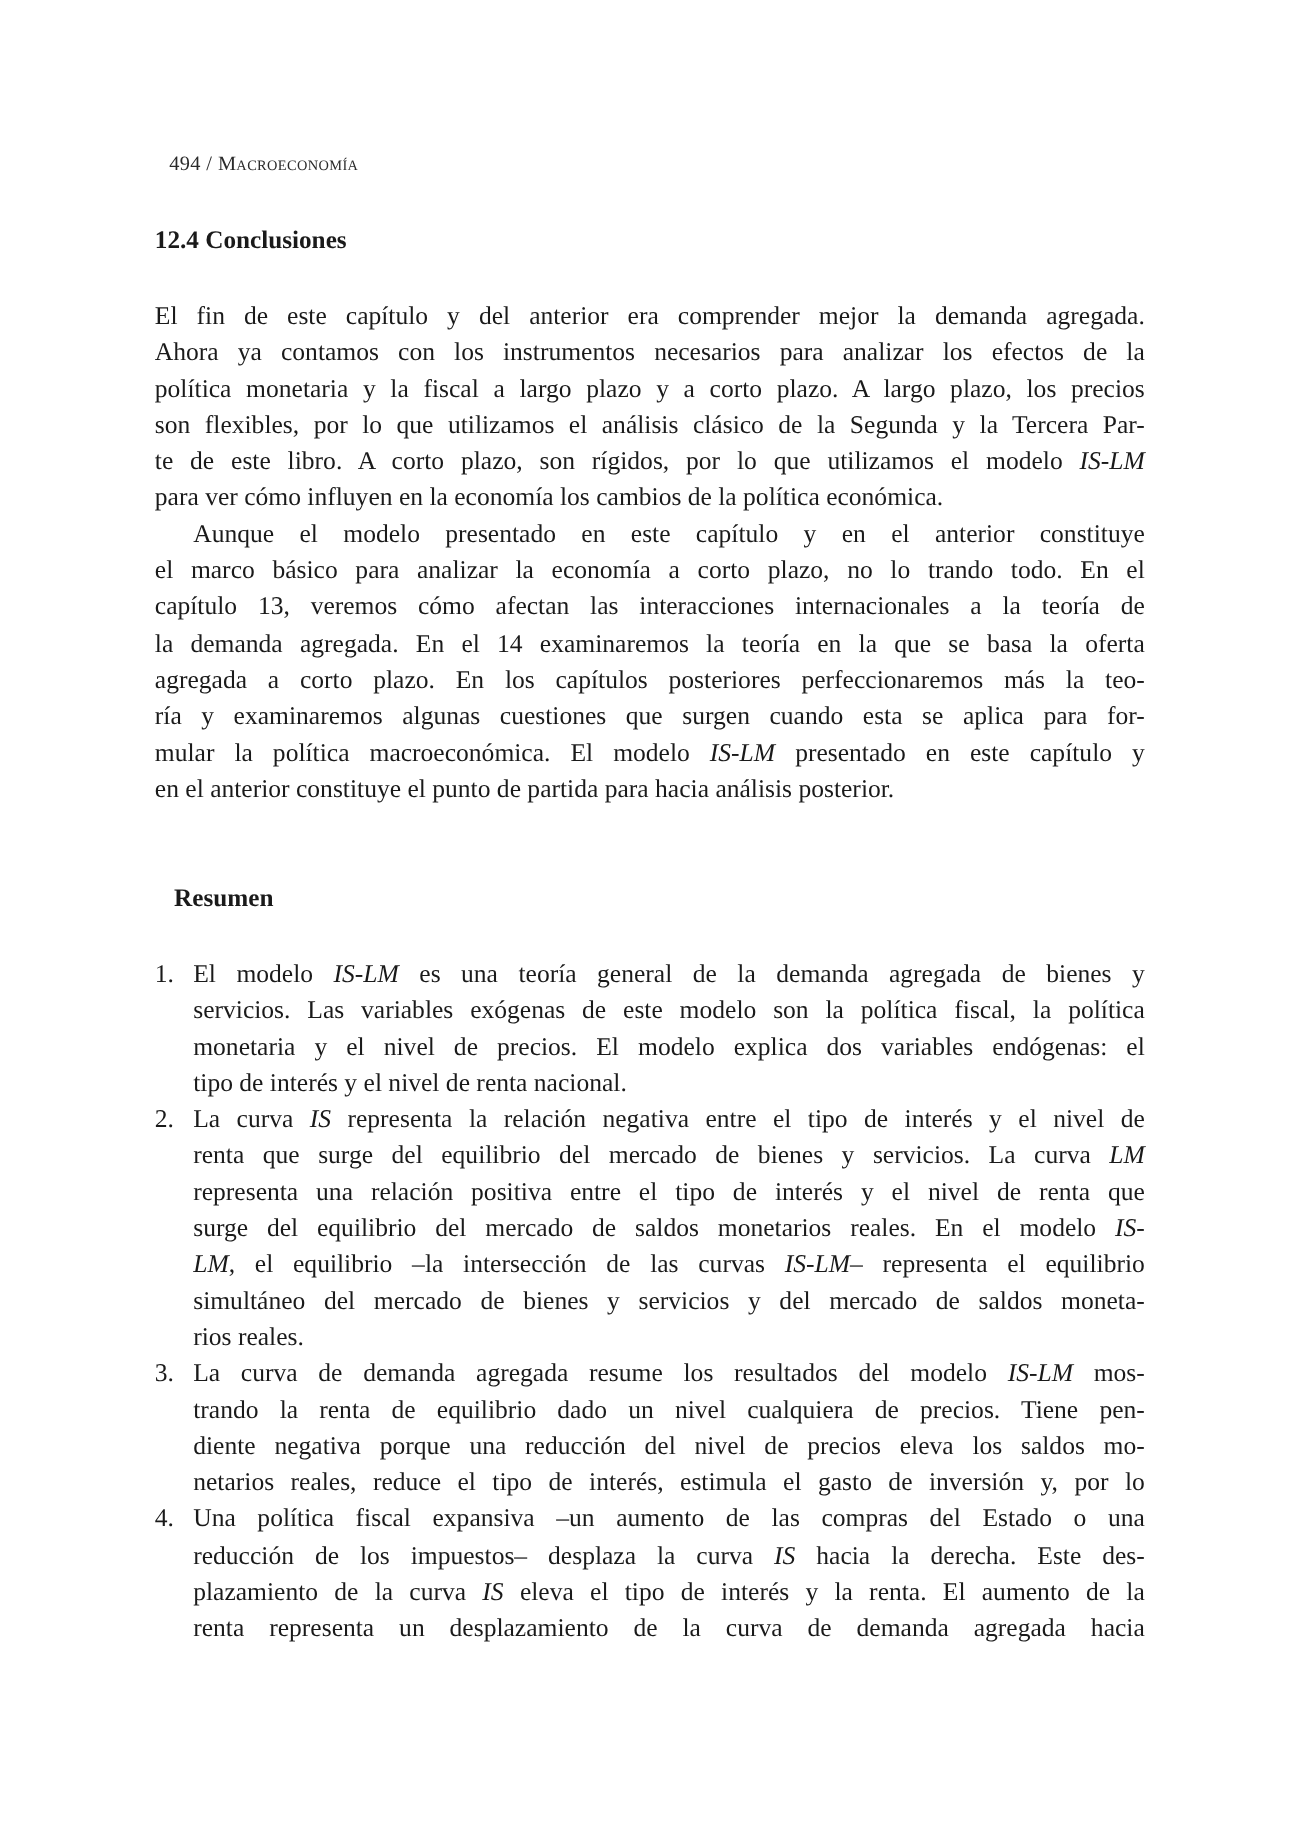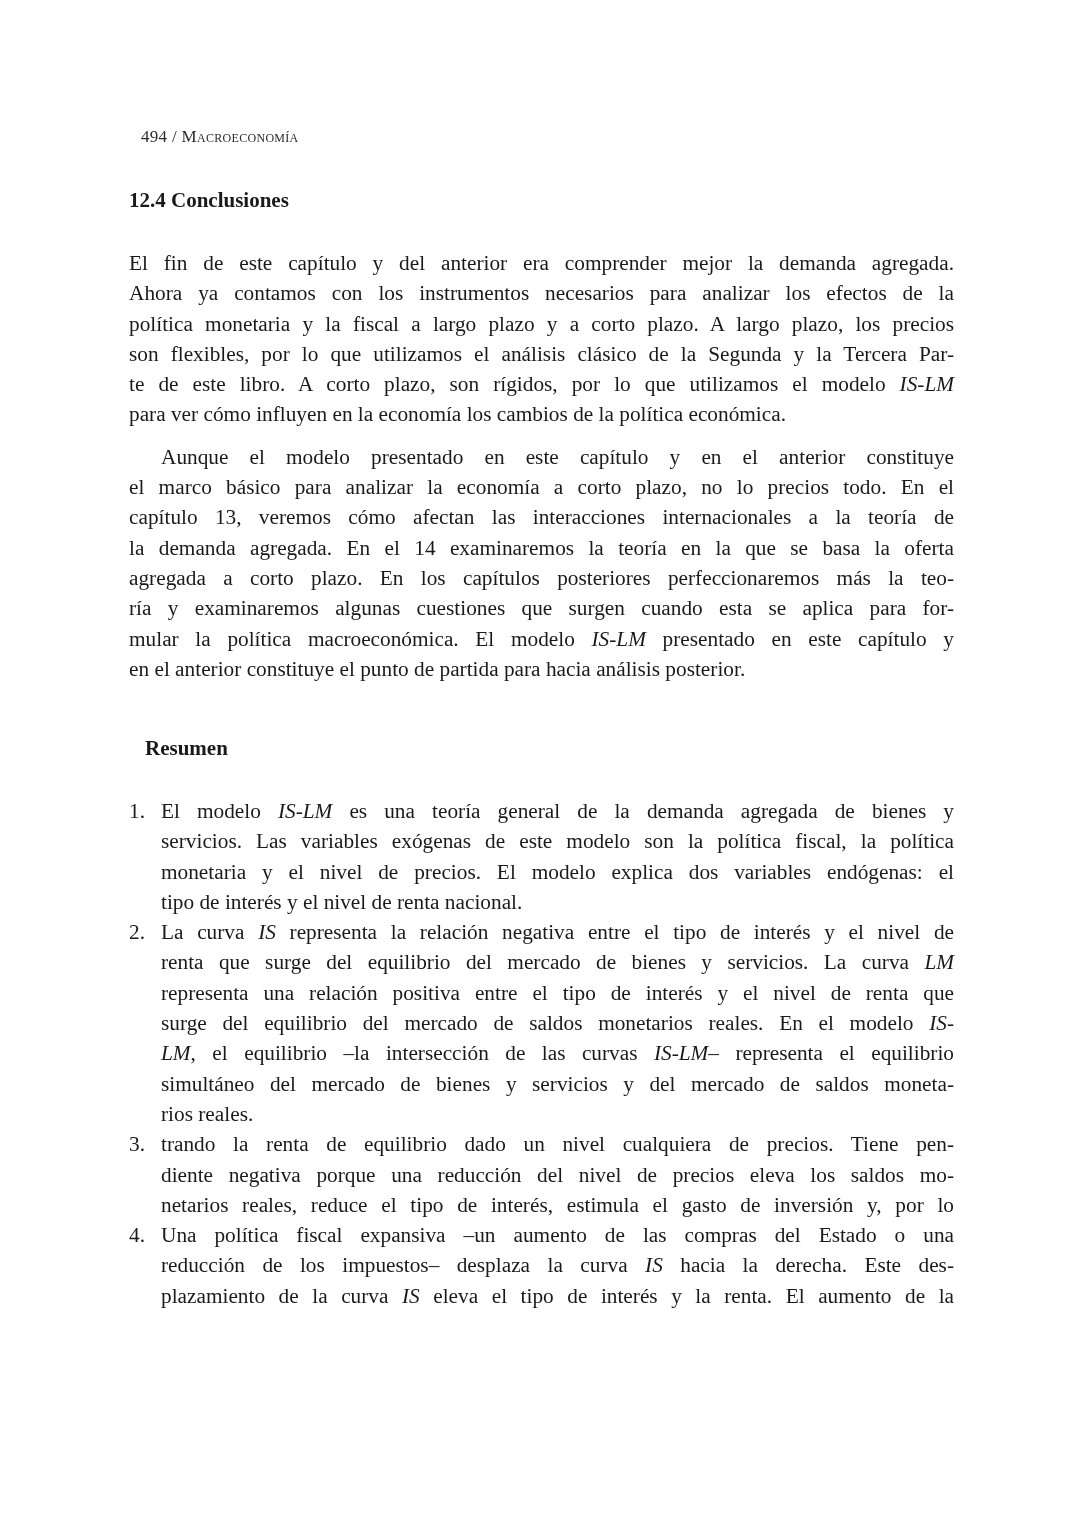--- a/index.html
+++ b/index.html
@@ -58,21 +58,20 @@
       text-align: justify;
       text-align-last: justify;
       white-space: nowrap;
       overflow: visible;
     }
     .line.last {
       text-align-last: left;
     }
     .indent {
       padding-left: 32px;
-      margin-top: 12px;
     }
     .conclusions {
       top: 248px;
     }
     .summary-title {
       position: absolute;
       top: 736px;
       left: 16px;
       font-size: 21px;
       font-weight: bold;
@@ -118,21 +117,21 @@
     <p>
       <span class="line">El fin de este capítulo y del anterior era comprender mejor la demanda agregada.</span>
       <span class="line">Ahora ya contamos con los instrumentos necesarios para analizar los efectos de la</span>
       <span class="line">política monetaria y la fiscal a largo plazo y a corto plazo. A largo plazo, los precios</span>
       <span class="line">son flexibles, por lo que utilizamos el análisis clásico de la Segunda y la Tercera Par-</span>
       <span class="line">te de este libro. A corto plazo, son rígidos, por lo que utilizamos el modelo <i>IS-LM</i></span>
       <span class="line last">para ver cómo influyen en la economía los cambios de la política económica.</span>
     </p>
     <p>
       <span class="line indent">Aunque el modelo presentado en este capítulo y en el anterior constituye</span>
-      <span class="line">el marco básico para analizar la economía a corto plazo, no lo precios todo. En el</span>
+      <span class="line">el marco básico para analizar la economía a corto plazo, no lo trando todo. En el</span>
       <span class="line">capítulo 13, veremos cómo afectan las interacciones internacionales a la teoría de</span>
       <span class="line">la demanda agregada. En el 14 examinaremos la teoría en la que se basa la oferta</span>
       <span class="line">agregada a corto plazo. En  los capítulos posteriores perfeccionaremos más la teo-</span>
       <span class="line">ría y examinaremos algunas cuestiones que surgen cuando esta se aplica para for-</span>
       <span class="line">mular la política macroeconómica. El modelo <i>IS-LM</i> presentado en este capítulo y</span>
       <span class="line last">en el anterior constituye el punto de partida para hacia análisis posterior.</span>
     </p>
   </div>
 
   <h3 class="summary-title">Resumen</h3>
@@ -150,25 +149,27 @@
       <span class="line">La curva <i>IS</i> representa la relación negativa entre el tipo de interés y el nivel de</span>
       <span class="line">renta que surge del equilibrio del mercado de bienes y servicios. La curva <i>LM</i></span>
       <span class="line">representa una relación positiva entre el tipo de interés y el nivel de renta que</span>
       <span class="line">surge del equilibrio del mercado de saldos monetarios reales. En el modelo <i>IS-</i></span>
       <span class="line"><i>LM</i>, el equilibrio –la intersección de las curvas <i>IS-LM</i>– representa el equilibrio</span>
       <span class="line">simultáneo del mercado de bienes y servicios y del mercado de saldos moneta-</span>
       <span class="line last">rios reales.</span>
     </li>
     <li class="summary-item">
       <span class="num">3.</span>
+      <span class="line">La curva de demanda agregada resume los resultados del modelo <i>IS-LM</i> mos-</span>
       <span class="line">trando la renta de equilibrio dado un nivel cualquiera de precios. Tiene pen-</span>
       <span class="line">diente negativa porque una reducción del nivel de precios eleva los saldos mo-</span>
       <span class="line">netarios reales, reduce el tipo de interés, estimula el gasto de inversión y, por lo</span>
     </li>
     <li class="summary-item">
       <span class="num">4.</span>
       <span class="line">Una política fiscal expansiva –un aumento de las compras del Estado o una</span>
       <span class="line">reducción de los impuestos– desplaza la curva <i>IS</i> hacia la derecha. Este des-</span>
       <span class="line">plazamiento de la curva <i>IS</i> eleva el tipo de interés y la renta. El aumento de la</span>
+      <span class="line">renta representa un desplazamiento de la curva de demanda agregada hacia</span>
     </li>
   </ol>
 
 </div>
 
 </body></html>

